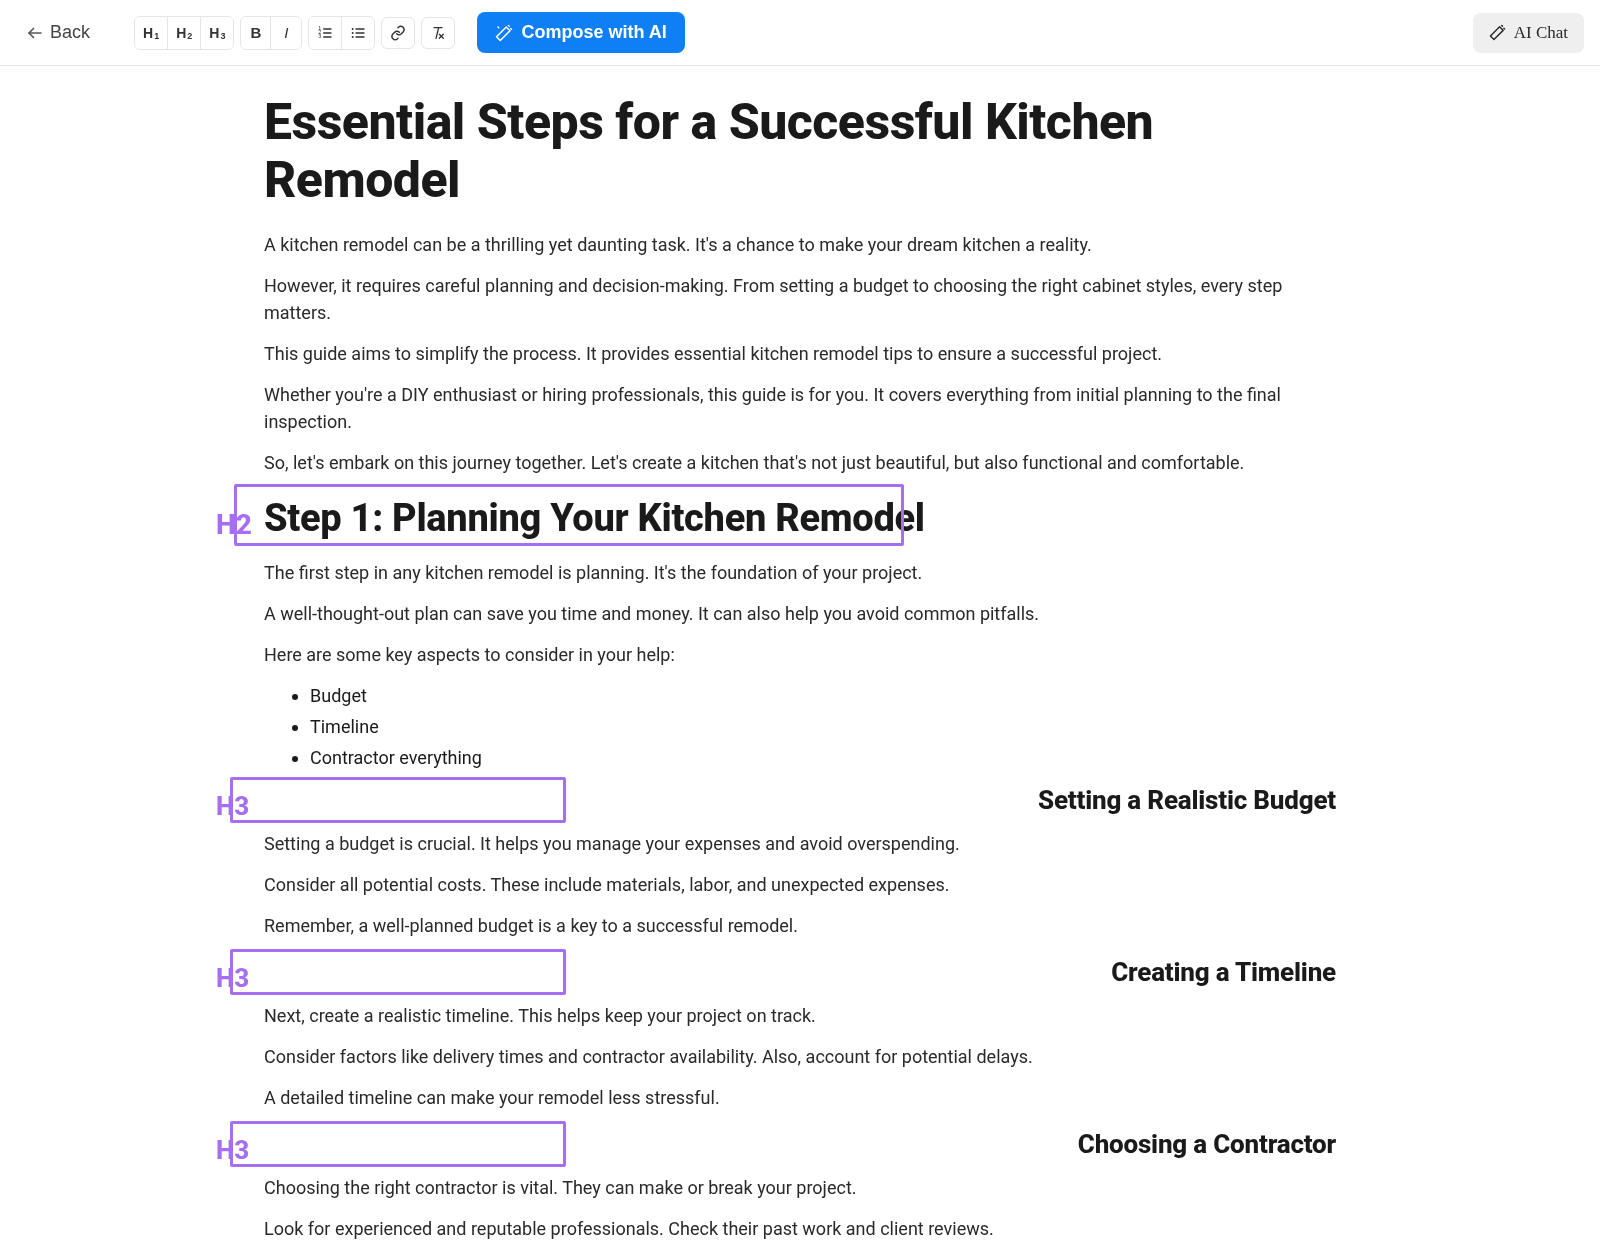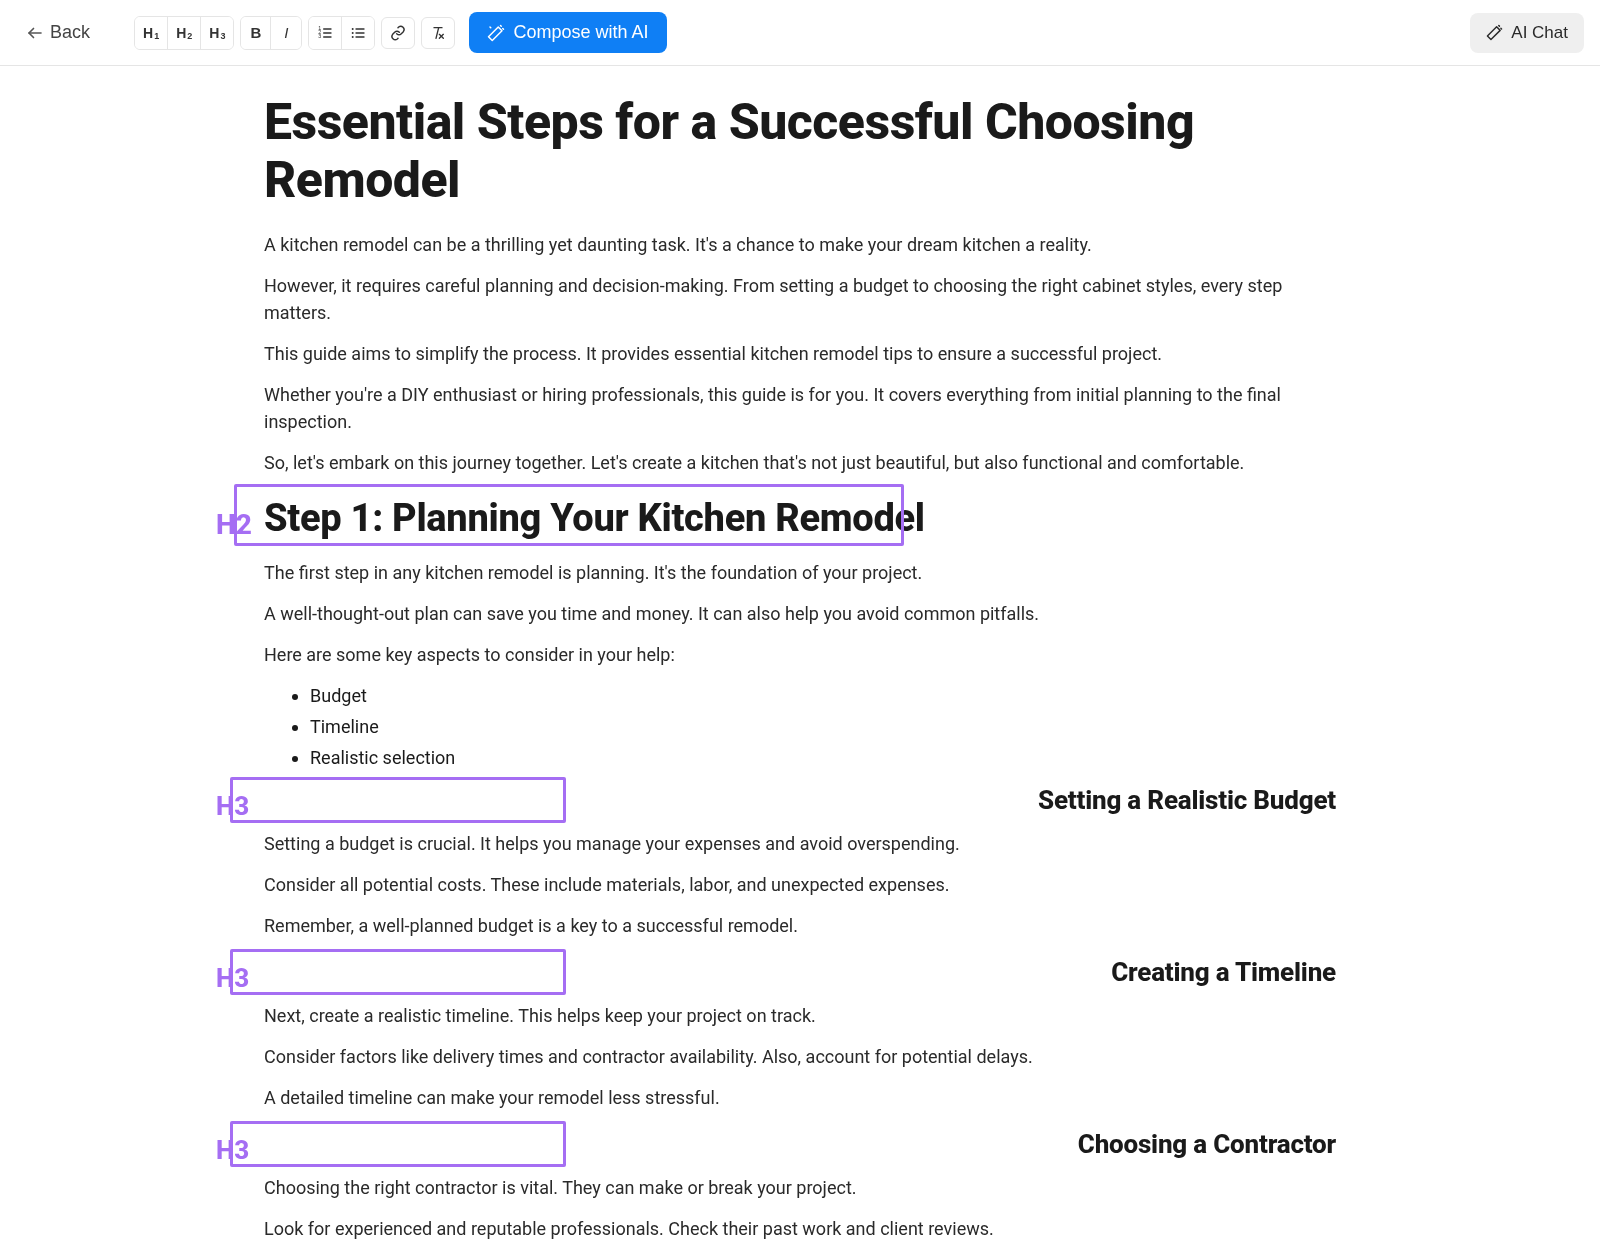--- a/index.html
+++ b/index.html
@@ -66,39 +66,40 @@
       top: 3px;
       margin-left: 1px;
     }
     .compose-btn {
       background: #0f7ff5;
       color: #fff;
       border: none;
       border-radius: 8px;
       padding: 10px 18px;
       font-size: 18px;
-      font-weight: 400;
+      font-weight: 700;
       cursor: pointer;
       display: flex;
       align-items: center;
       gap: 8px;
-      margin-left: 8px;
+      margin-left: 16px;
     }
     .ai-chat-btn {
       margin-left: auto;
       background: #efefef;
       border: none;
       border-radius: 8px;
       padding: 10px 16px;
       font-size: 17px;
       color: #2a2a2a;
       cursor: pointer;
       display: flex;
       align-items: center;
       gap: 8px;
+      font-family: Liberation Serif, serif;
     }
     .content {
       max-width: 1120px;
       margin: 0 auto;
       padding: 28px 24px 0 24px;
     }
     h1 {
       font-size: 50px;
       font-weight: 800;
       line-height: 1.15;
@@ -253,41 +254,41 @@
           <path d="M15 4l5 5L7 22l-5-5L15 4z"></path>
           <path d="M18 2l1 1"></path>
           <path d="M21 6l1 1"></path>
         </svg>
     </span>
     <span>AI Chat</span>
   </button>
 </div>
 
 <div class="content">
-  <h1>Essential Steps for a Successful Choosing Remodel</h1>
+  <h1>Essential Steps for a Successful Kitchen Remodel</h1>
 
   <p>A kitchen remodel can be a thrilling yet daunting task. It's a chance to make your dream kitchen a reality.</p>
   <p>However, it requires careful planning and decision-making. From setting a budget to choosing the right cabinet styles, every step matters.</p>
   <p>This guide aims to simplify the process. It provides essential kitchen remodel tips to ensure a successful project.</p>
   <p>Whether you're a DIY enthusiast or hiring professionals, this guide is for you. It covers everything from initial planning to the final inspection.</p>
   <p>So, let's embark on this journey together. Let's create a kitchen that's not just beautiful, but also functional and comfortable.</p>
 
   <div class="hl-wrap hl-h2">
     <span class="hl-label">H2</span>
     <span class="hl-box" style="width:670px;"></span>
     <h2>Step 1: Planning Your Kitchen Remodel</h2>
   </div>
 
   <p>The first step in any kitchen remodel is planning. It's the foundation of your project.</p>
   <p>A well-thought-out plan can save you time and money. It can also help you avoid common pitfalls.</p>
   <p>Here are some key aspects to consider in your help:</p>
   <ul>
     <li>Budget</li>
     <li>Timeline</li>
-    <li>Realistic selection</li>
+    <li>Contractor everything</li>
   </ul>
 
   <div class="hl-wrap hl-h3">
     <span class="hl-label">H3</span>
     <span class="hl-box" style="width:336px;"></span>
     <h3>Setting a Realistic Budget</h3>
   </div>
   <p>Setting a budget is crucial. It helps you manage your expenses and avoid overspending.</p>
   <p>Consider all potential costs. These include materials, labor, and unexpected expenses.</p>
   <p>Remember, a well-planned budget is a key to a successful remodel.</p>

